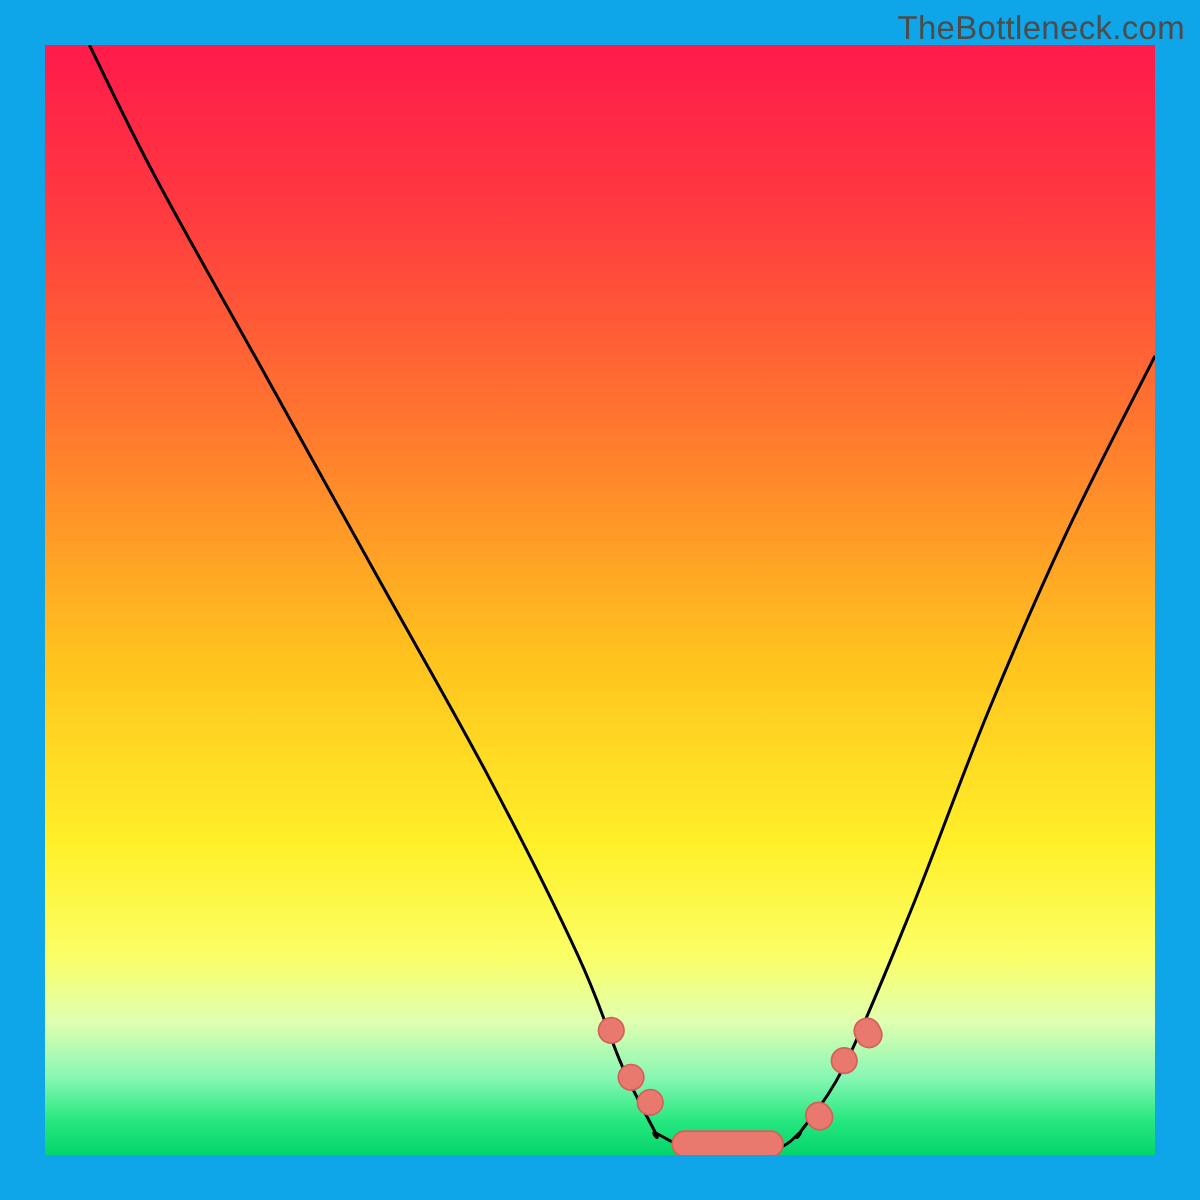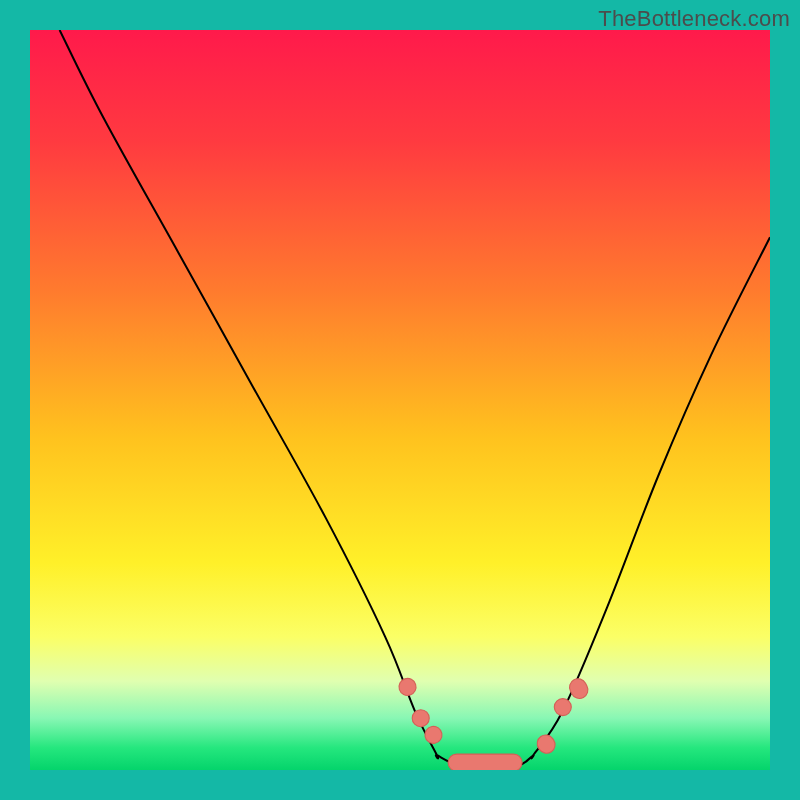--- a/index.html
+++ b/index.html
@@ -10,21 +10,21 @@
     overflow: hidden;
     background: #000;
     font-family: Arial, Helvetica, sans-serif;
   }
   .frame {
     position: absolute;
     left: 0;
     top: 0;
     width: 800px;
     height: 800px;
-    background: #14b8a6;
+    background: #0ea5e9;
   }
   .plot {
     position: absolute;
     left: 30px;
     top: 30px;
     width: 740px;
     height: 740px;
     overflow: hidden;
   }
   .gradient {

